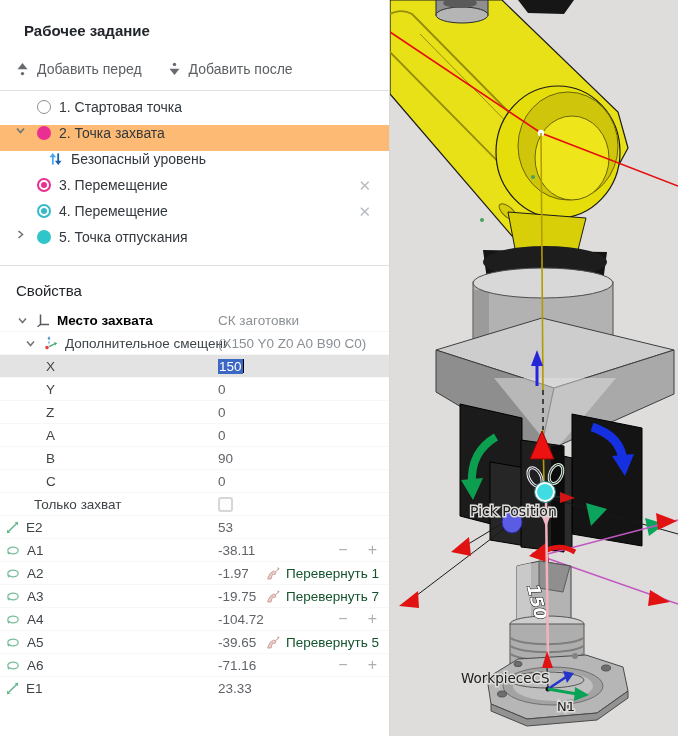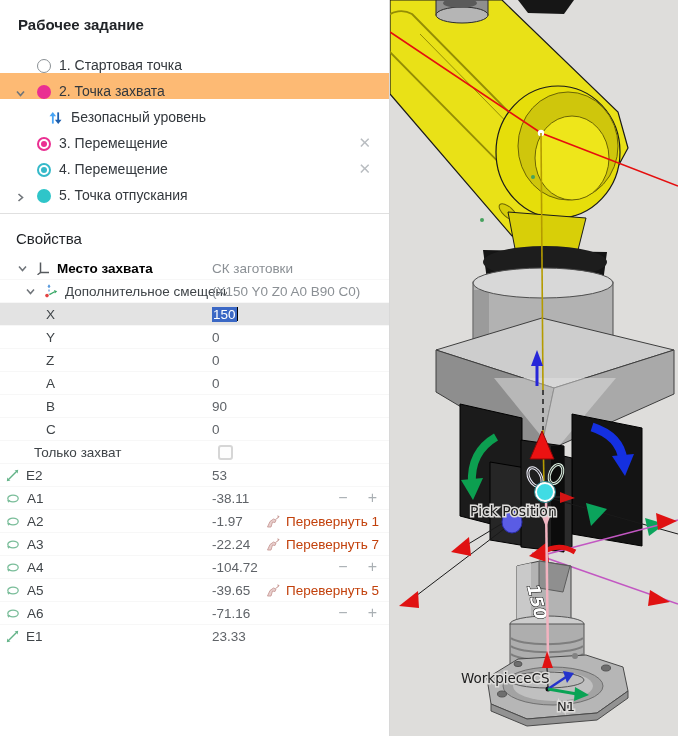--- a/index.html
+++ b/index.html
@@ -4,70 +4,86 @@
 <style>
   * { box-sizing: border-box; }
   html,body { margin:0; padding:0; background:#fff; }
   .app {
     width:678px; height:736px; display:flex; overflow:hidden;
     font-family:"Liberation Sans", sans-serif;
     -webkit-font-smoothing:antialiased; position:relative;
   }
   
   .panel { width:390px; flex:none; background:#fff; border-right:1px solid #d8d8d8; overflow:hidden; }
-  .section-title { font-size:15px; font-weight:bold; color:#212428; margin:2px; padding:14px 16px 4px; }
+  .section-title { font-size:15px; font-weight:bold; color:#212428; margin:8px; padding:14px 16px 4px; }
   .toolbar { display:flex; gap:26px; padding:10px 16px 13px; border-bottom:1px solid #e0e0e0; }
   .tool-btn { display:flex; align-items:center; gap:8px; background:none; border:none; padding:0;
     font-family:inherit; font-size:14px; color:#5c6064; cursor:pointer; }
   .task-list { padding:8px 0 10px; }
-  .trow { height:26px; display:flex; align-items:flex-end; position:relative; font-size:14px; color:#33383d; }
+  .trow { height:26px; display:flex; align-items:flex-start; position:relative; font-size:14px; color:#33383d; }
   .trow.selected { background:#fdba74; }
   .chev-slot { width:16px; margin-left:12px; display:flex; justify-content:center; flex:none; }
   .icon-slot { width:15px; height:15px; margin-left:8px; flex:none; display:flex; align-items:center; justify-content:center; }
   .sub-indent { width:40px; flex:none; }
   .tlabel { margin-left:8px; white-space:nowrap; }
   .close-btn { position:absolute; right:12px; color:#b9bdc1; font-size:15px; line-height:1; cursor:pointer; background:none; border:none; font-family:inherit; }
   .divider { height:1px; background:#e0e0e0; }
   
   .dot { width:14px; height:14px; border-radius:50%; }
   .dot.outline { background:#fff; border:1.5px solid #8a9094; width:14px; height:14px; }
   .ring { width:14px; height:14px; border-radius:50%; display:flex; align-items:center; justify-content:center; }
   .ring .inner { width:6px; height:6px; border-radius:50%; }
   
   .props-title { font-size:15px; font-weight:normal; color:#212428; margin:0; padding:16px 16px 10px; }
   .prow { height:23px; display:flex; align-items:center; position:relative; font-size:13.5px; color:#3f4448; border-bottom:1px solid #f7f7f7; }
   .prow:last-child { border-bottom:none; }
   .prow.sel { background:#e3e3e3; }
   .bold { font-weight:bold; color:#000000; }
-  .pvalue { position:absolute; left:212px; color:#5f6368; white-space:nowrap; }
+  .pvalue { position:absolute; left:218px; color:#5f6368; white-space:nowrap; }
   .muted { color:#8b9095; }
   .clip { max-width:162px; white-space:nowrap; overflow:hidden; }
   .selval { background:#3b68c5; color:#fff; padding:0 1px; }
   .caret { display:inline-block; width:1.5px; height:14px; background:#000; vertical-align:-2px; }
   .steppers { position:absolute; right:12px; display:flex; gap:20px; }
   .step-btn { color:#aab0b4; font-size:16px; line-height:1; cursor:pointer; background:none; border:none; font-family:inherit; padding:0; }
   .flip-btn { position:absolute; right:10px; display:flex; align-items:center; gap:5px; background:none; border:none;
-    font-family:inherit; font-size:13.5px; color:#c2410c; cursor:pointer; padding:0; }
+    font-family:inherit; font-size:13.5px; color:#14532d; cursor:pointer; padding:0; }
   .cbx { position:absolute; left:218px; width:15px; height:15px; border:2px solid #d6d6d6; border-radius:3px; background:#fdfdfd; cursor:pointer; }
   .ml14 { margin-left:14px; } .ml28 { margin-left:28px; }
   .ml34 { margin-left:34px; } .ml46 { margin-left:46px; }
   .picon { margin-left:6px; margin-right:7px; display:flex; align-items:center; }
   
   .viewport { width:288px; height:736px; flex:none; background:#dedddb; position:relative; }
   .viewport svg { display:block; }
 </style>
 </head>
 <body>
 
 <div class="app">
 
   <aside class="panel">
 
     <h2 class="section-title">Рабочее задание</h2>
 
+    <div class="toolbar">
+      <button class="tool-btn">
+        <svg width="13" height="14" viewBox="0 0 13 14">
+          <polygon points="6.5,1 11.5,7.3 1.5,7.3" fill="#676b6f"></polygon>
+            <circle cx="6.5" cy="11.6" r="1.7" fill="#676b6f"></circle>
+        </svg>
+        <span>Добавить перед</span>
+      </button>
+      <button class="tool-btn">
+        <svg width="13" height="14" viewBox="0 0 13 14">
+          <polygon points="6.5,13 11.5,6.7 1.5,6.7" fill="#676b6f"></polygon>
+            <circle cx="6.5" cy="2.4" r="1.7" fill="#676b6f"></circle>
+        </svg>
+        <span>Добавить после</span>
+      </button>
+    </div>
 
     <div class="task-list">
 
       <div class="trow">
         <span class="chev-slot"></span>
         <span class="icon-slot">
             <span class="dot outline"></span>
           </span>
         <span class="tlabel">1. Стартовая точка</span>
       </div>
@@ -252,21 +268,21 @@
       </div>
 
       <div class="prow">
         <span class="picon ml28">
           <svg width="14" height="13" viewBox="0 0 14 13">
               <ellipse cx="7" cy="6.5" rx="5.2" ry="3.4" fill="none" stroke="#79bd99" stroke-width="1.3"></ellipse>
               <polygon points="1,8.2 4.4,8 2.6,10.8" fill="#79bd99"></polygon>
             </svg>
         </span>
         <span>A3</span>
-        <span class="pvalue">-22.24</span>
+        <span class="pvalue">-19.75</span>
         <button class="flip-btn">
           <svg width="15" height="14" viewBox="0 0 15 14">
             <path d="M1.5 13 L4 7.5 L7.5 5 l2.5 1 -1 2.5 -2.5 -0.5 -1.5 5 Z" fill="#e8d0ce" stroke="#c99b97" stroke-width="0.9"></path>
             <path d="M9.8 5.2 q2.4 -0.6 2.9 -3" stroke="#c99b97" stroke-width="1" fill="none"></path>
             <polygon points="11.3,1.2 13.6,2.3 12,4" fill="#c99b97"></polygon>
           </svg>
           <span>Перевернуть 7</span>
         </button>
       </div>
 

